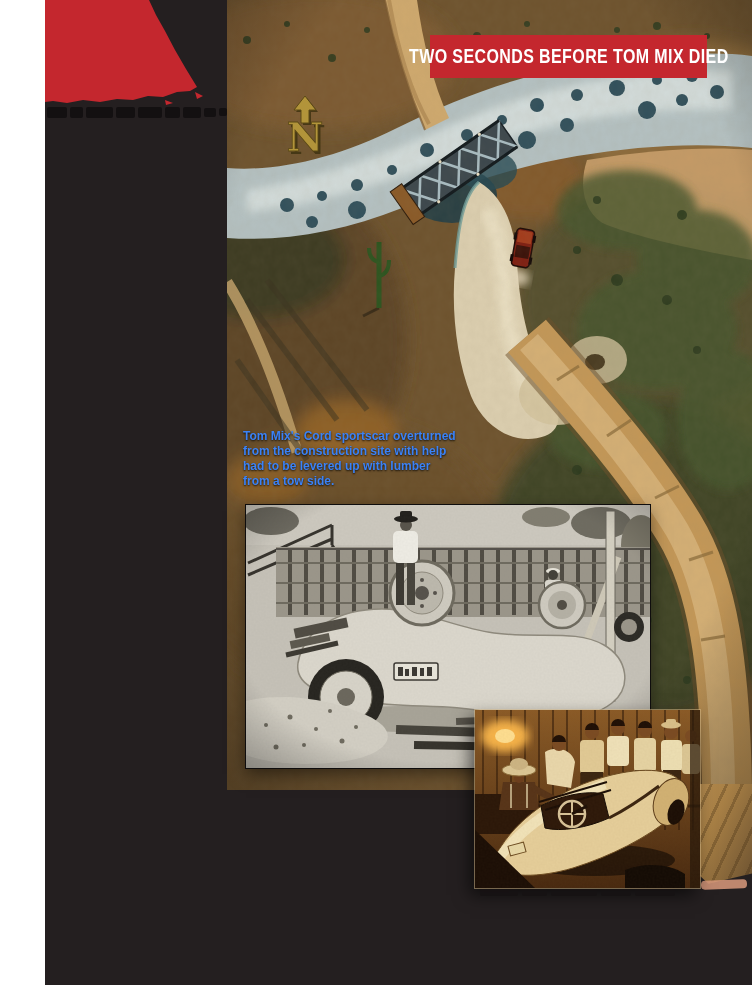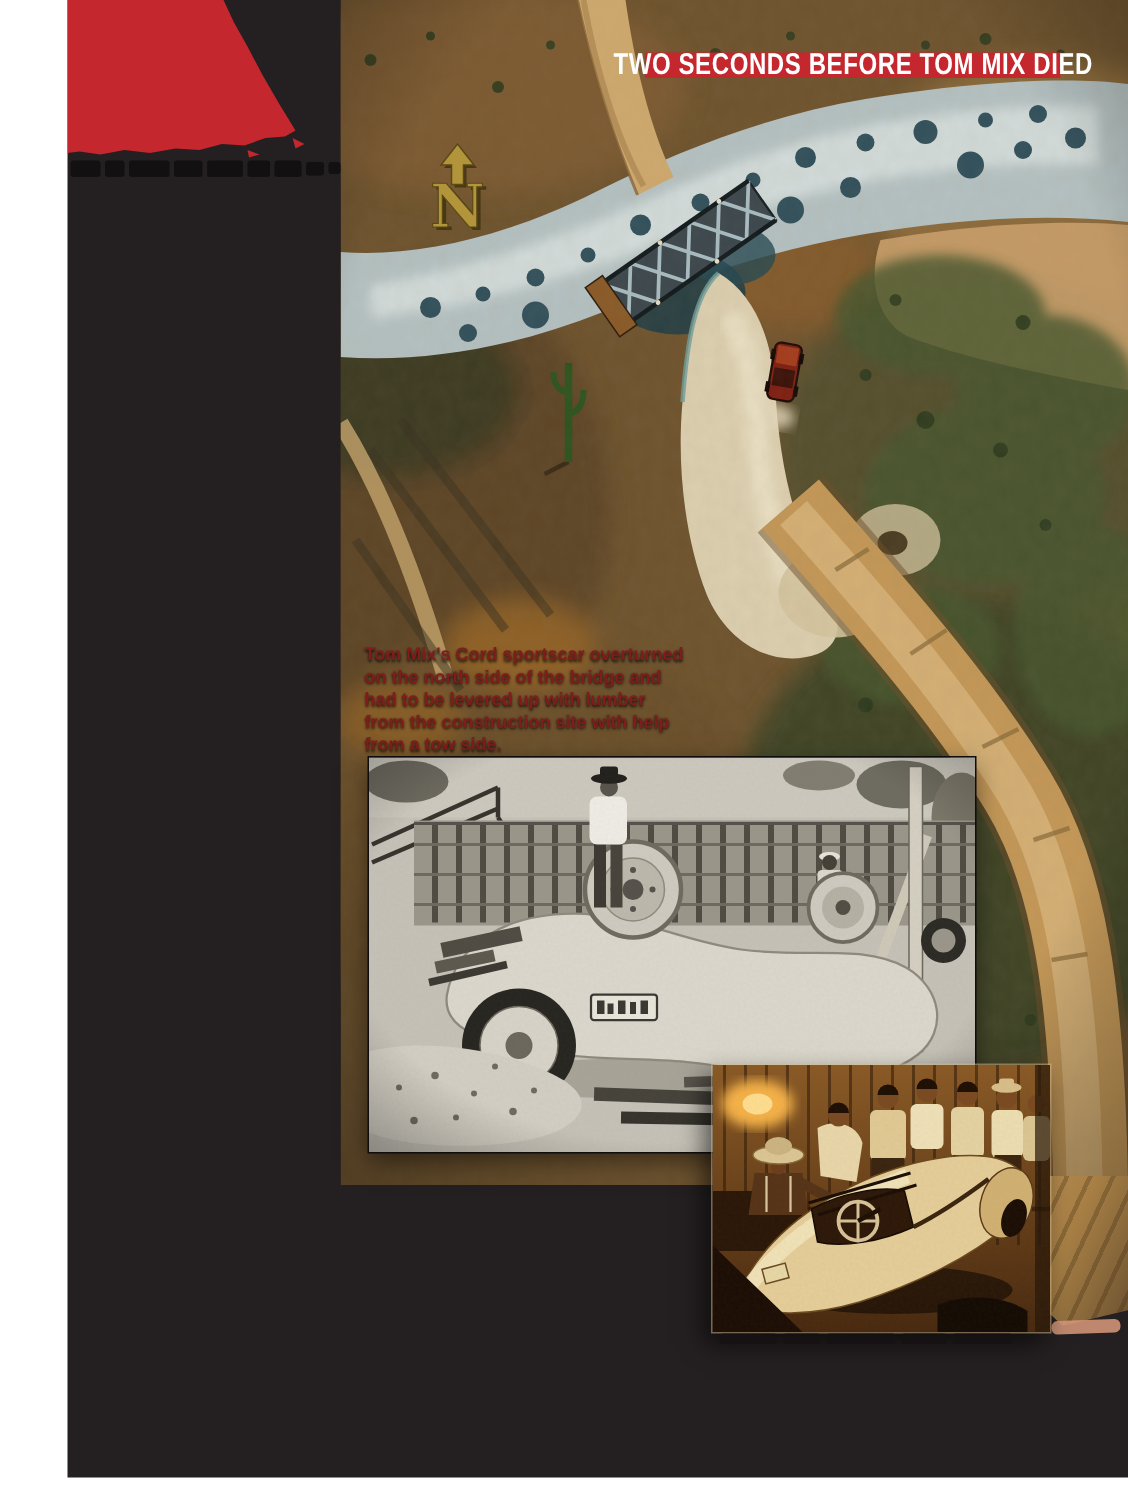--- a/index.html
+++ b/index.html
@@ -8,27 +8,27 @@
   .page-black{position:absolute;left:45px;top:0;width:707px;height:985px;background:#241f20;}
   .aerial{position:absolute;left:227px;top:0;width:525px;height:790px;overflow:hidden;}
   .aerial svg{display:block;width:100%;height:100%;}
   .road-ext{position:absolute;left:648px;top:784px;width:104px;height:104px;
             background:linear-gradient(115deg,#c49a5c 0%,#a77f45 55%,#6b5130 100%);
             clip-path:polygon(10% 0,100% 0,100% 86%,58% 96%,18% 58%,0 4%);}
   .road-ext .streaks{position:absolute;inset:0;opacity:.35;
             background:repeating-linear-gradient(115deg,rgba(60,40,15,.8) 0 3px,transparent 3px 14px);}
   .pink-smear{position:absolute;left:701px;top:880px;width:46px;height:9px;background:#d99a7d;
             border-radius:4px;transform:rotate(-2deg);opacity:.85;}
-  .banner{position:absolute;left:430px;top:35px;width:277px;height:17px;background:#c4272e;
+  .banner{position:absolute;left:430px;top:35px;width:277px;height:43px;background:#c4272e;
           display:flex;align-items:center;justify-content:center;}
   .banner span{color:#ffffff;font-weight:bold;font-size:20px;white-space:nowrap;
           display:inline-block;transform:scaleX(.8);letter-spacing:.5px;}
   .redshape{position:absolute;left:45px;top:0;width:190px;height:130px;}
   .compass{position:absolute;left:276px;top:92px;width:54px;height:62px;}
-  .map-caption{position:absolute;left:243px;top:429px;width:215px;color:#7f1d1d;
+  .map-caption{position:absolute;left:243px;top:429px;width:215px;color:#3b82f6;
           font-weight:bold;font-size:12px;line-height:15px;text-shadow:0 1px 2px rgba(0,0,0,.85);}
   .photo-bw{position:absolute;left:246px;top:505px;width:404px;height:263px;
           box-shadow:inset 0 2px 0 rgba(230,225,215,.6),0 6px 16px rgba(0,0,0,.5);
           outline:1px solid #0f0d0d;}
   .photo-bw svg,.photo-sepia svg{display:block;width:100%;height:100%;}
   .photo-sepia{position:absolute;left:475px;top:710px;width:225px;height:178px;
           outline:1px solid rgba(220,190,140,.5);box-shadow:-5px 7px 16px rgba(0,0,0,.6);}
   .sil-caption{position:absolute;left:480px;top:889px;height:8px;display:flex;gap:4px;opacity:.9;}
   .sil-caption i{display:block;height:7px;background:#161213;border-radius:2px;}
 </style>
@@ -233,23 +233,22 @@
     <g>
       <polygon points="29,4 40,18 33,18 33,31 25,31 25,18 18,18" fill="#3c3110" opacity=".8" transform="translate(2,2)"></polygon>
       <polygon points="29,4 40,18 33,18 33,31 25,31 25,18 18,18" fill="#b2943a" stroke="#5c4a16" stroke-width="1"></polygon>
     </g>
     <text x="29" y="59" text-anchor="middle" font-family="DejaVu Serif, serif" font-weight="bold" font-size="40" fill="#3c3110" opacity=".8" transform="translate(2.5,2.5)">N</text>
     <text x="29" y="59" text-anchor="middle" font-family="DejaVu Serif, serif" font-weight="bold" font-size="40" fill="#b2943a" stroke="#5c4a16" stroke-width=".8">N</text>
   </svg>
 
   <div class="map-caption">
     <div>Tom Mix's Cord sportscar overturned</div>
-    <div>on the north side of the bridge and</div>
+    <div>from the construction site with help</div>
     <div>had to be levered up with lumber</div>
-    <div>from the construction site with help</div>
     <div>from a tow side.</div>
   </div>
 
   <div class="photo-bw">
     <svg viewBox="0 0 404 263" preserveAspectRatio="none">
       <defs>
         <filter id="grainB">
             <feTurbulence type="fractalNoise" baseFrequency="0.5" numOctaves="2" seed="3"></feTurbulence>
           <feColorMatrix type="matrix" values="0 0 0 0 0.2  0 0 0 0 0.2  0 0 0 0 0.18  0 0 0 0.5 0"></feColorMatrix>
           </filter>

